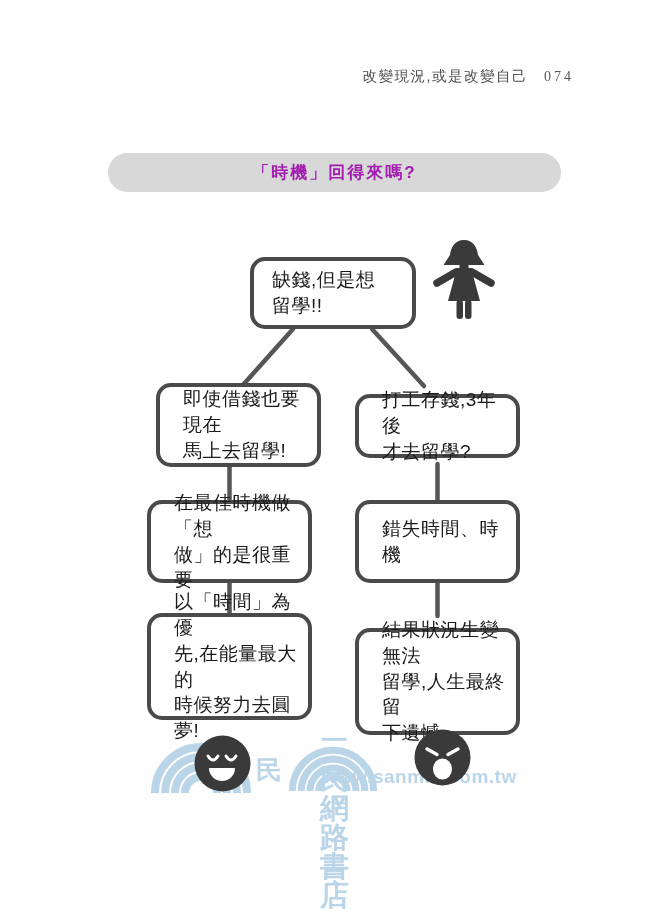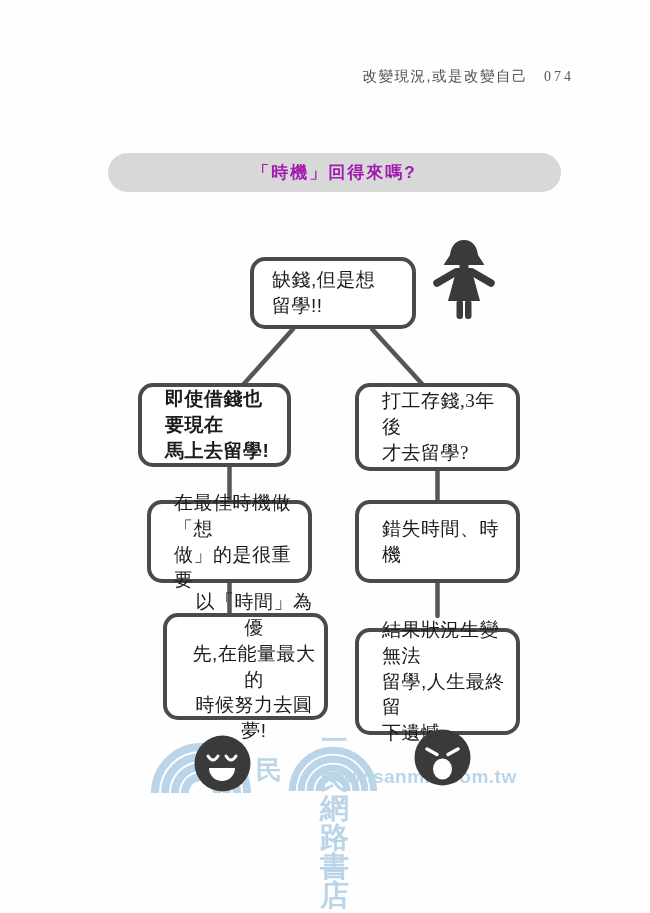--- a/index.html
+++ b/index.html
@@ -28,24 +28,24 @@
   
   .box{
     position:absolute;z-index:2;box-sizing:border-box;background:#ffffff;
     border:4px solid #4a4a4a;border-radius:15px;
     display:flex;align-items:center;
     padding:4px 6px 4px 23px;
     font-size:19px;line-height:1.36;letter-spacing:0.5px;color:#1b1b1b;
     white-space:pre-line;
   }
   .box.root{left:250px;top:257px;width:166px;height:72px;padding-left:18px;}
-  .box.l1{left:138px;top:383px;width:153px;height:84px;font-weight:bold;}
+  .box.l1{left:156px;top:383px;width:165px;height:84px;}
   .box.l2{left:147px;top:500px;width:165px;height:83px;}
-  .box.l3{left:163px;top:613px;width:165px;height:107px;text-align:center;}
-  .box.r1{left:355px;top:383px;width:165px;height:88px;font-family:Liberation Serif, serif;}
+  .box.l3{left:147px;top:613px;width:165px;height:107px;}
+  .box.r1{left:355px;top:394px;width:165px;height:64px;}
   .box.r2{left:355px;top:500px;width:165px;height:83px;}
   .box.r3{left:355px;top:613px;width:165px;height:107px;margin-top:15px;}
   
   .figure{position:absolute;left:426px;top:238px;z-index:2;}
   
   .watermark{position:absolute;left:0;top:0;z-index:3;opacity:0.8;}
   .wm-arcs{position:absolute;}
   .wm-char{
     position:absolute;color:#a9cbe3;font-size:26px;font-weight:bold;line-height:1;
   }

